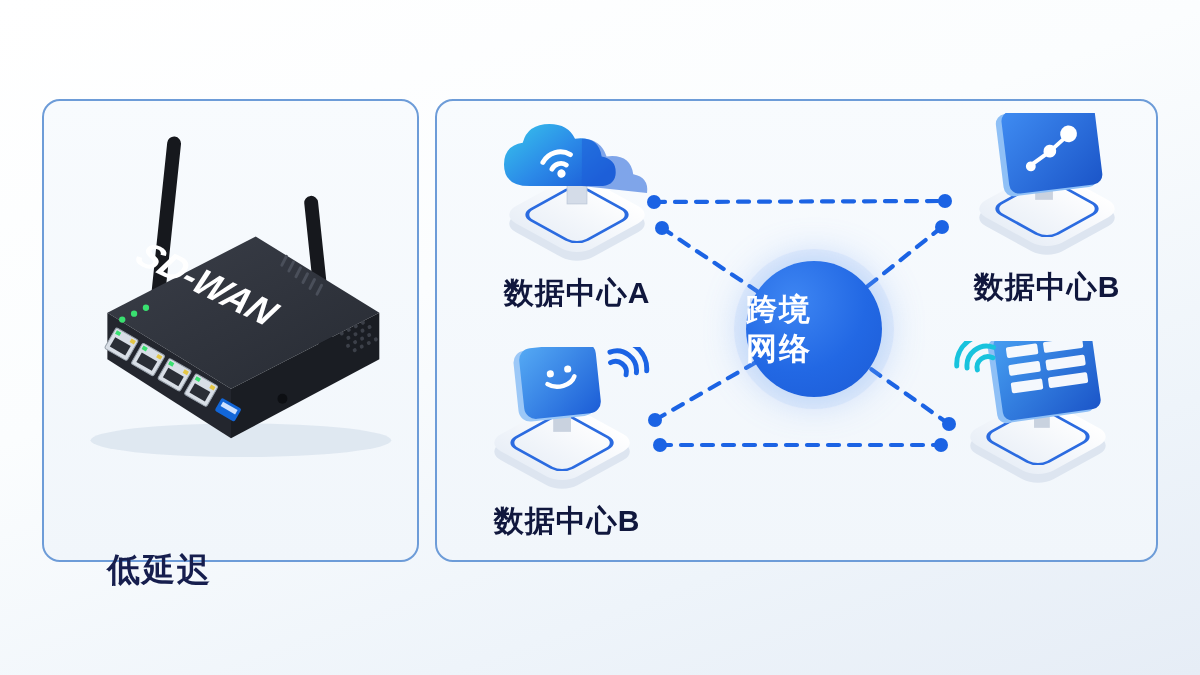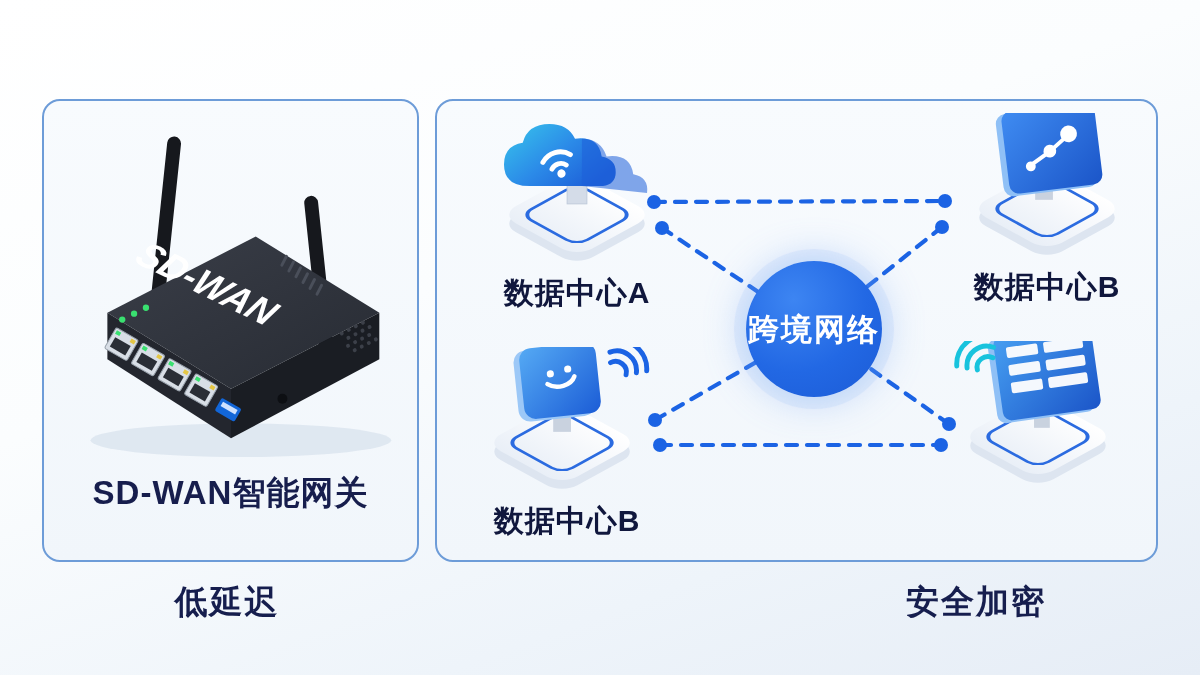--- a/index.html
+++ b/index.html
@@ -35,27 +35,27 @@
   .node-tl { left:35px;  top:18px; }
   .node-tr { left:505px; top:12px; }
   .node-bl { left:25px;  top:246px; }
   .node-br { left:494px; top:240px; }
 
   .center-node {
     position:absolute; left:309px; top:160px; width:136px; height:136px;
     border-radius:50%; z-index:3;
     background:radial-gradient(circle at 35% 28%,#3d85f2 0%,#2268e4 55%,#1c5bd6 100%);
     box-shadow:0 0 0 12px rgba(130,175,250,0.13), 0 0 42px rgba(95,150,245,0.45);
-    display:flex; flex-direction:row; align-items:center; justify-content:center;
+    display:flex; flex-direction:column; align-items:flex-start; justify-content:center;
     color:#ffffff; font-size:31px; font-weight:700; line-height:39px; letter-spacing:2px;
   }
 
   
   .footer-caption {
-    position:absolute; top:580px; width:240px; text-align:center;
+    position:absolute; top:548px; width:240px; text-align:left;
     font-size:33px; font-weight:700; color:#161e4e; letter-spacing:2px;
   }
   .cap-1 { left:107px; }
   .cap-2 { left:477px; }
   .cap-3 { left:856px; }
 </style>
 </head>
 <body>
 
 <div class="stage">
@@ -147,21 +147,20 @@
           <circle cx="16" cy="14" r="2"></circle>
           <circle cx="24" cy="14" r="2"></circle>
         <circle cx="4" cy="21" r="2"></circle>
           <circle cx="12" cy="21" r="2"></circle>
           <circle cx="20" cy="21" r="2"></circle>
           <circle cx="28" cy="21" r="2"></circle>
       </g>
 
       <circle cx="232" cy="292" r="5" fill="#0d0f13"></circle>
     </svg>
-    <div class="gateway-caption">SD-WAN智能网关</div>
   </section>
 
   <section class="panel panel-right">
 
     <svg class="links-svg" width="723" height="463" viewBox="0 0 723 463">
       <g stroke="#1b63e4" stroke-width="4.2" stroke-linecap="round" stroke-dasharray="11 10" fill="none">
         <line x1="217" y1="101" x2="508" y2="100"></line>
         <line x1="223" y1="344" x2="504" y2="344"></line>
         <line x1="225" y1="127" x2="377" y2="228"></line>
         <line x1="505" y1="126" x2="377" y2="228"></line>
@@ -336,14 +335,13 @@
       </svg>
     </div>
 
     <div class="center-node">
       <span>跨境</span>
       <span>网络</span>
     </div>
   </section>
 
   <div class="footer-caption cap-1">低延迟</div>
-  <div class="footer-caption cap-3">安全加密</div>
 </div>
 
 </body></html>

